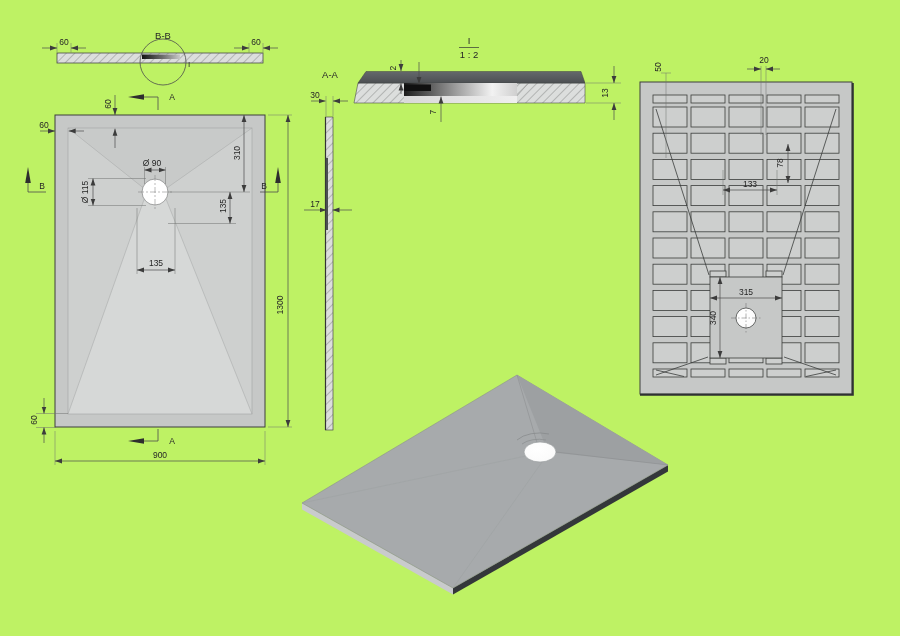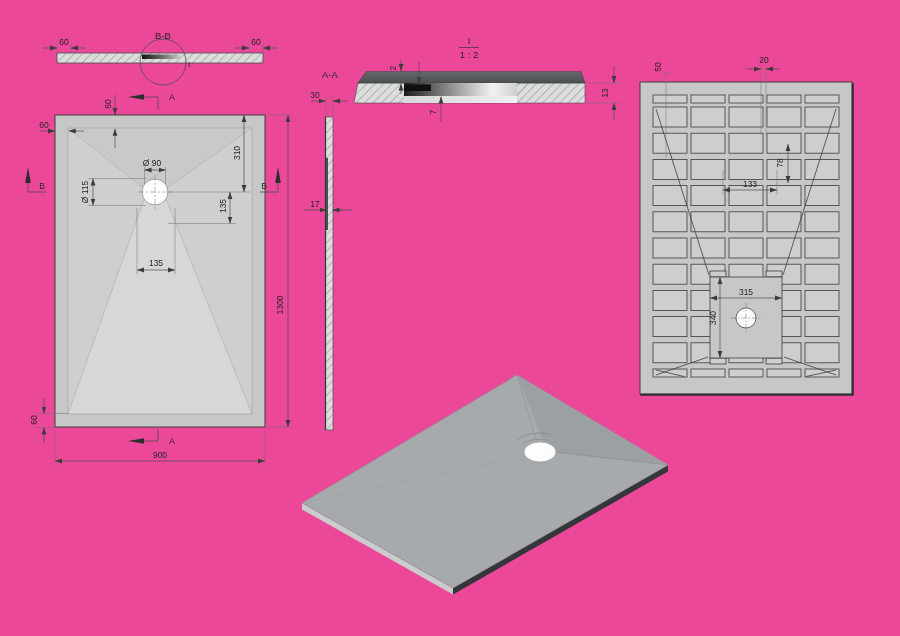--- a/index.html
+++ b/index.html
@@ -1,16 +1,16 @@
 <!DOCTYPE html>
 <html><head>
 <meta charset="utf-8">
 <style>
   html,body{margin:0;padding:0;background:#ffffff;}
-  .sheet{position:relative;width:900px;height:636px;background:#ec4899;overflow:hidden;text-decoration:underline;}
+  .sheet{position:relative;width:900px;height:636px;background:#bef264;overflow:hidden;text-decoration:underline;}
   svg{display:block;}
   .dim-text{font:8.5px "Liberation Sans",sans-serif;fill:#262626;text-anchor:middle;}
   .view-label{font:9.5px "Liberation Sans",sans-serif;fill:#262626;text-anchor:middle;}
   .small-mark{font:8px "Liberation Sans",sans-serif;fill:#262626;text-anchor:middle;}
   .dim-line{stroke:#4c4c4c;stroke-width:.7;fill:none;}
   .dim-both{marker-start:url(#ah);marker-end:url(#ah);}
   .dim-end{marker-end:url(#ah);}
   .dim-start{marker-start:url(#ah);}
   .ext{stroke:#6e706f;stroke-width:.5;fill:none;}
   .fold{stroke:#a9abaa;stroke-width:.55;fill:none;}

